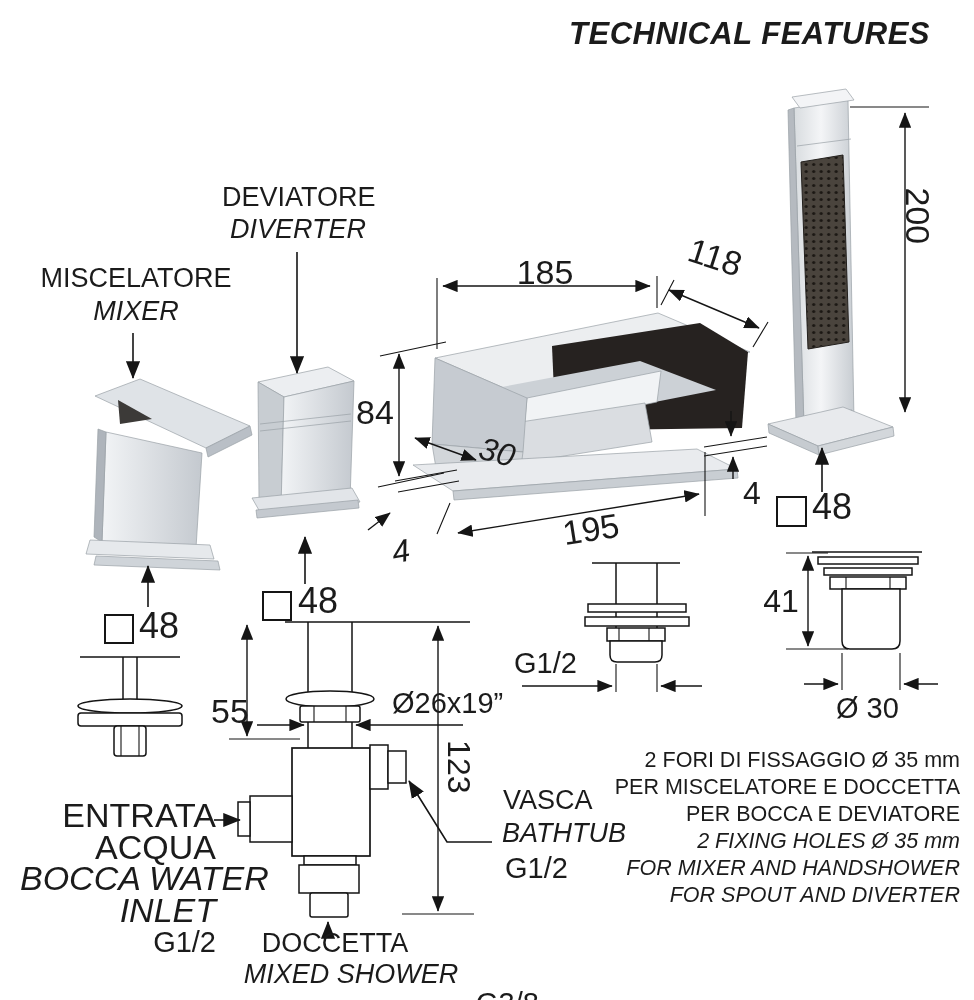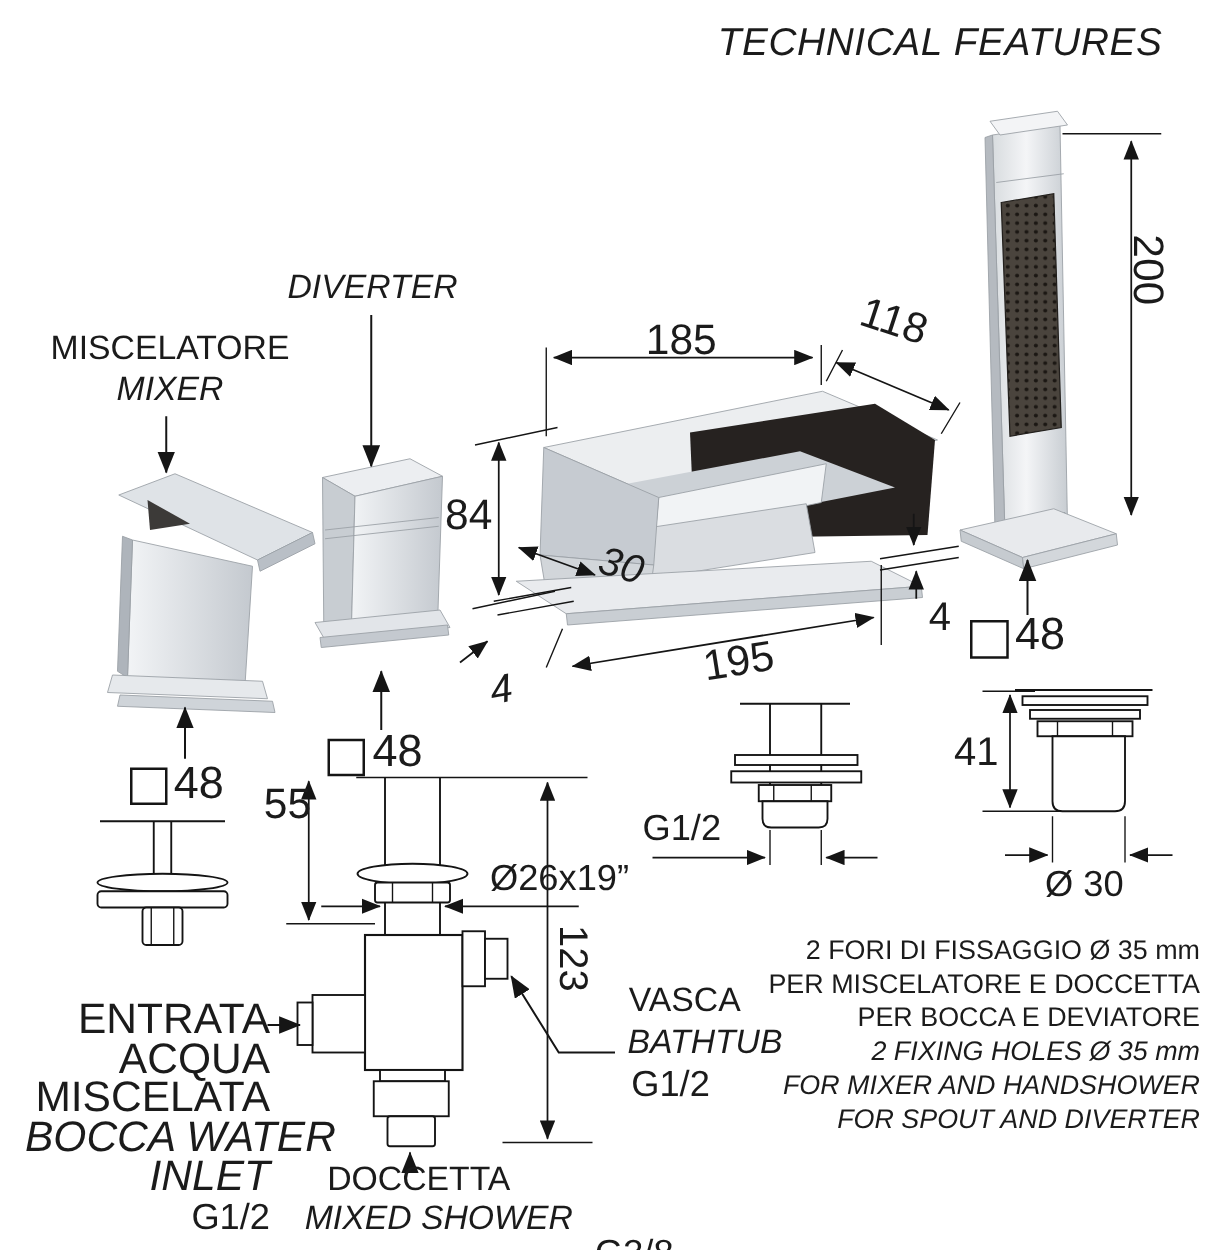--- a/index.html
+++ b/index.html
@@ -9,21 +9,21 @@
   .t{position:absolute;white-space:nowrap;color:#1b1b1b;line-height:1.05;
      font-family:"Liberation Sans",sans-serif}
   .c{text-align:center}
   .r{text-align:right}
   .i{font-style:italic}
   .fs34{font-size:34px}
   .fs36{font-size:36px}
   .fs32{font-size:32px}
   .fs29{font-size:29px}
   .fs27{font-size:27px}
-  .title{font-size:31px;font-weight:normal;font-style:italic;letter-spacing:.5px}
+  .title{font-size:31px;font-weight:bold;font-style:italic;letter-spacing:.5px}
   .note-line{font-size:21.5px;line-height:27px}
   .inlet-line{font-size:34px;line-height:31.5px}
   .sq{position:absolute;border:2.6px solid #151515;background:transparent}
 </style>
 </head>
 <body>
 
 <div id="stage">
 
 <svg id="draw" width="974" height="1000" viewBox="0 0 974 1000">
@@ -186,51 +186,51 @@
     <path d="M808,556 L808,646" marker-start="url(#ah)" marker-end="url(#ah)"></path>
 
     <path d="M842,653 L842,690 M900,653 L900,690" stroke-width="1.1"></path>
     <path d="M804,684 L838,684" marker-end="url(#ah)"></path>
     <path d="M904,684 L938,684" marker-start="url(#ah)"></path>
   </g>
 </svg>
 
 <div class="t title" style="right:44px;top:18px">TECHNICAL FEATURES</div>
 
+<div class="t fs27 c" style="left:222px;top:183px;width:152px">DEVIATORE</div>
 <div class="t fs27 c i" style="left:222px;top:215px;width:152px">DIVERTER</div>
 <div class="t fs27 c i" style="left:40px;top:297px;width:192px">MIXER</div>
 <div class="t fs27 c" style="left:40px;top:264px;width:192px">MISCELATORE</div>
 
 <div class="t fs34 c" style="left:505px;top:255px;width:80px">185</div>
 <div class="t fs34 c" style="left:672px;top:240px;width:86px;transform:rotate(18deg)">118</div>
 <div class="t fs34 c" style="left:878px;top:198px;width:78px;transform:rotate(90deg)">200</div>
 <div class="t fs34 c" style="left:347px;top:395px;width:56px">84</div>
 <div class="t fs32 c i" style="left:470px;top:436px;width:54px;transform:rotate(16deg)">30</div>
 <div class="t fs32 c i" style="left:384px;top:535px;width:34px;transform:rotate(-10deg)">4</div>
 <div class="t fs34 c" style="left:545px;top:512px;width:92px;transform:rotate(-9deg)">195</div>
 <div class="t fs32 c" style="left:735px;top:477px;width:34px">4</div>
 
 <div class="sq" style="left:104px;top:614px;width:26px;height:26px"></div>
 <div class="t fs36" style="left:139px;top:607px">48</div>
 <div class="sq" style="left:262px;top:591px;width:26px;height:26px"></div>
 <div class="t fs36" style="left:298px;top:582px">48</div>
 <div class="sq" style="left:776px;top:496px;width:27px;height:27px"></div>
 <div class="t fs36" style="left:812px;top:488px">48</div>
 
-<div class="t fs34 c" style="left:204px;top:626px;width:52px">55</div>
+<div class="t fs34 c" style="left:204px;top:694px;width:52px">55</div>
 <div class="t fs29" style="left:392px;top:688px">Ø26x19”</div>
 <div class="t fs32 c" style="left:423px;top:750px;width:70px;transform:rotate(90deg)">123</div>
 <div class="t fs29" style="left:514px;top:648px">G1/2</div>
 <div class="t fs32 c" style="left:758px;top:585px;width:46px">41</div>
 <div class="t fs29" style="left:836px;top:693px">Ø 30</div>
 
 <div class="t r" style="left:20px;top:800px;width:196px">
   <div class="inlet-line">ENTRATA</div>
   <div class="inlet-line">ACQUA</div>
-  <div class="inlet-line">MISCELATA</div>
   <div class="inlet-line i">BOCCA WATER</div>
   <div class="inlet-line i">INLET</div>
   <div class="fs29" style="line-height:32px">G1/2</div>
 </div>
 
 <div class="t fs27 c" style="left:230px;top:929px;width:210px">DOCCETTA</div>
 <div class="t fs27 c i" style="left:236px;top:960px;width:230px">MIXED SHOWER</div>
 <div class="t fs29" style="left:476px;top:988px">G3/8</div>
 
 <div class="t fs27" style="left:503px;top:786px">VASCA</div>

